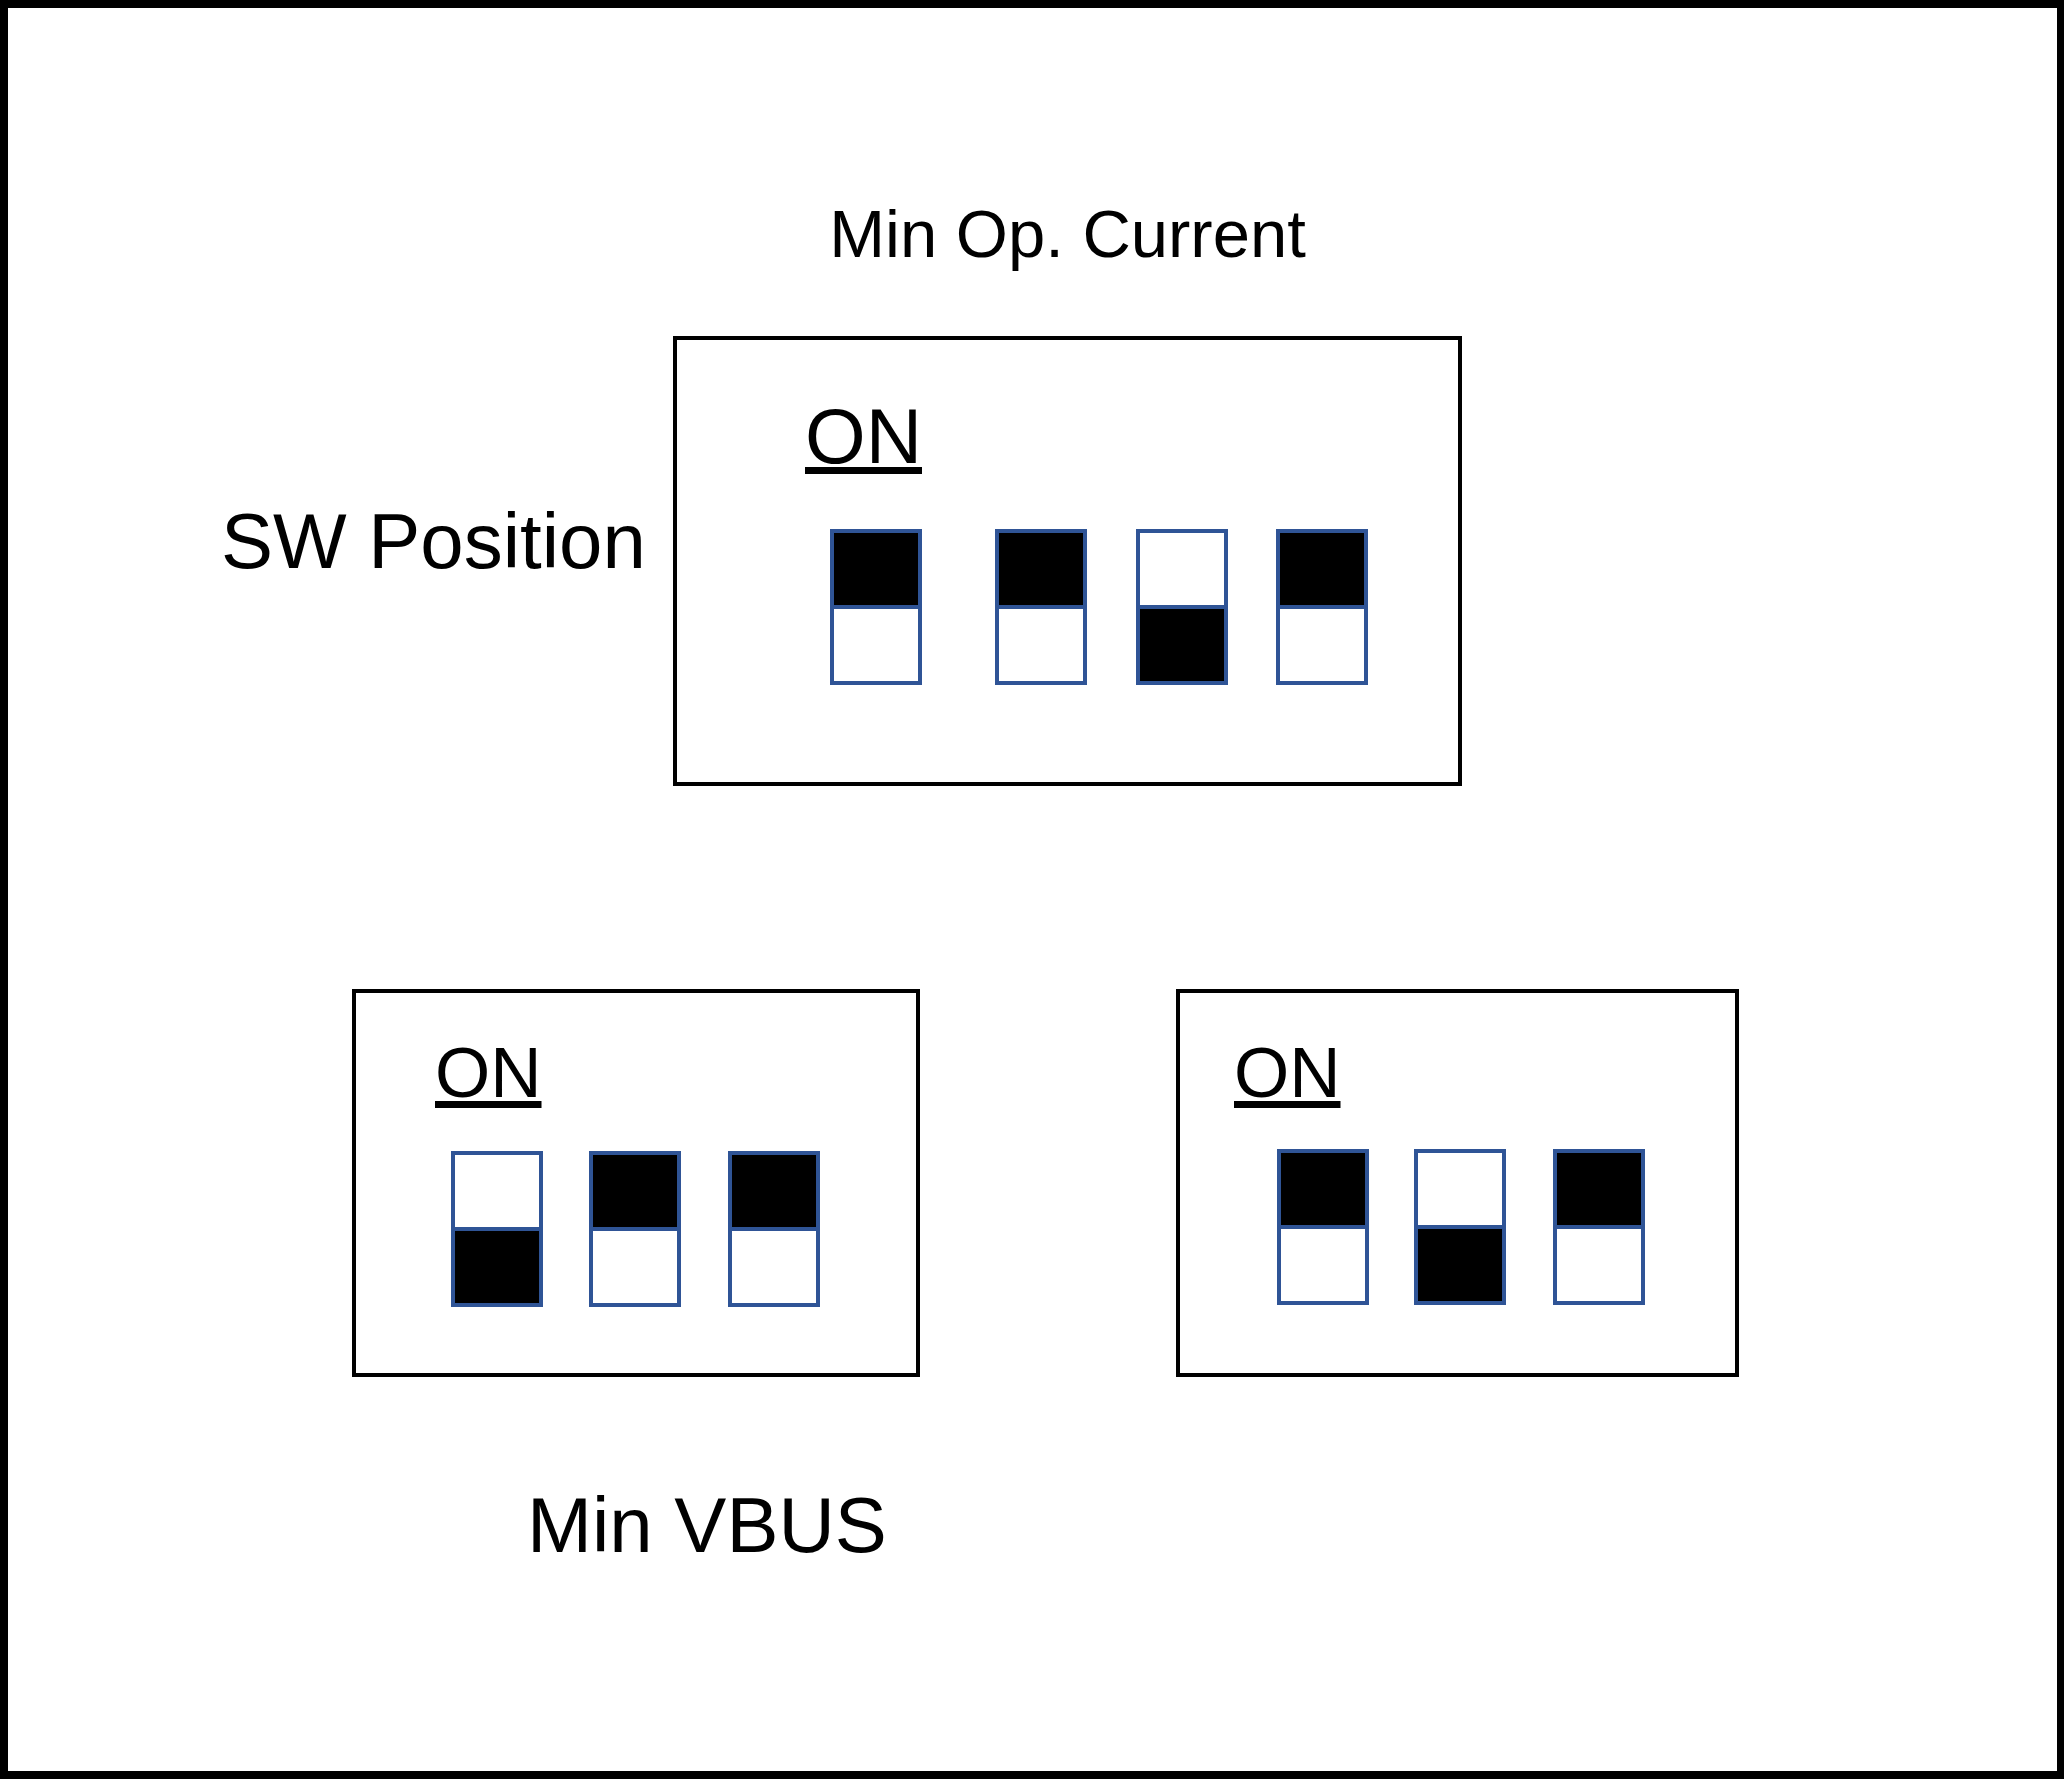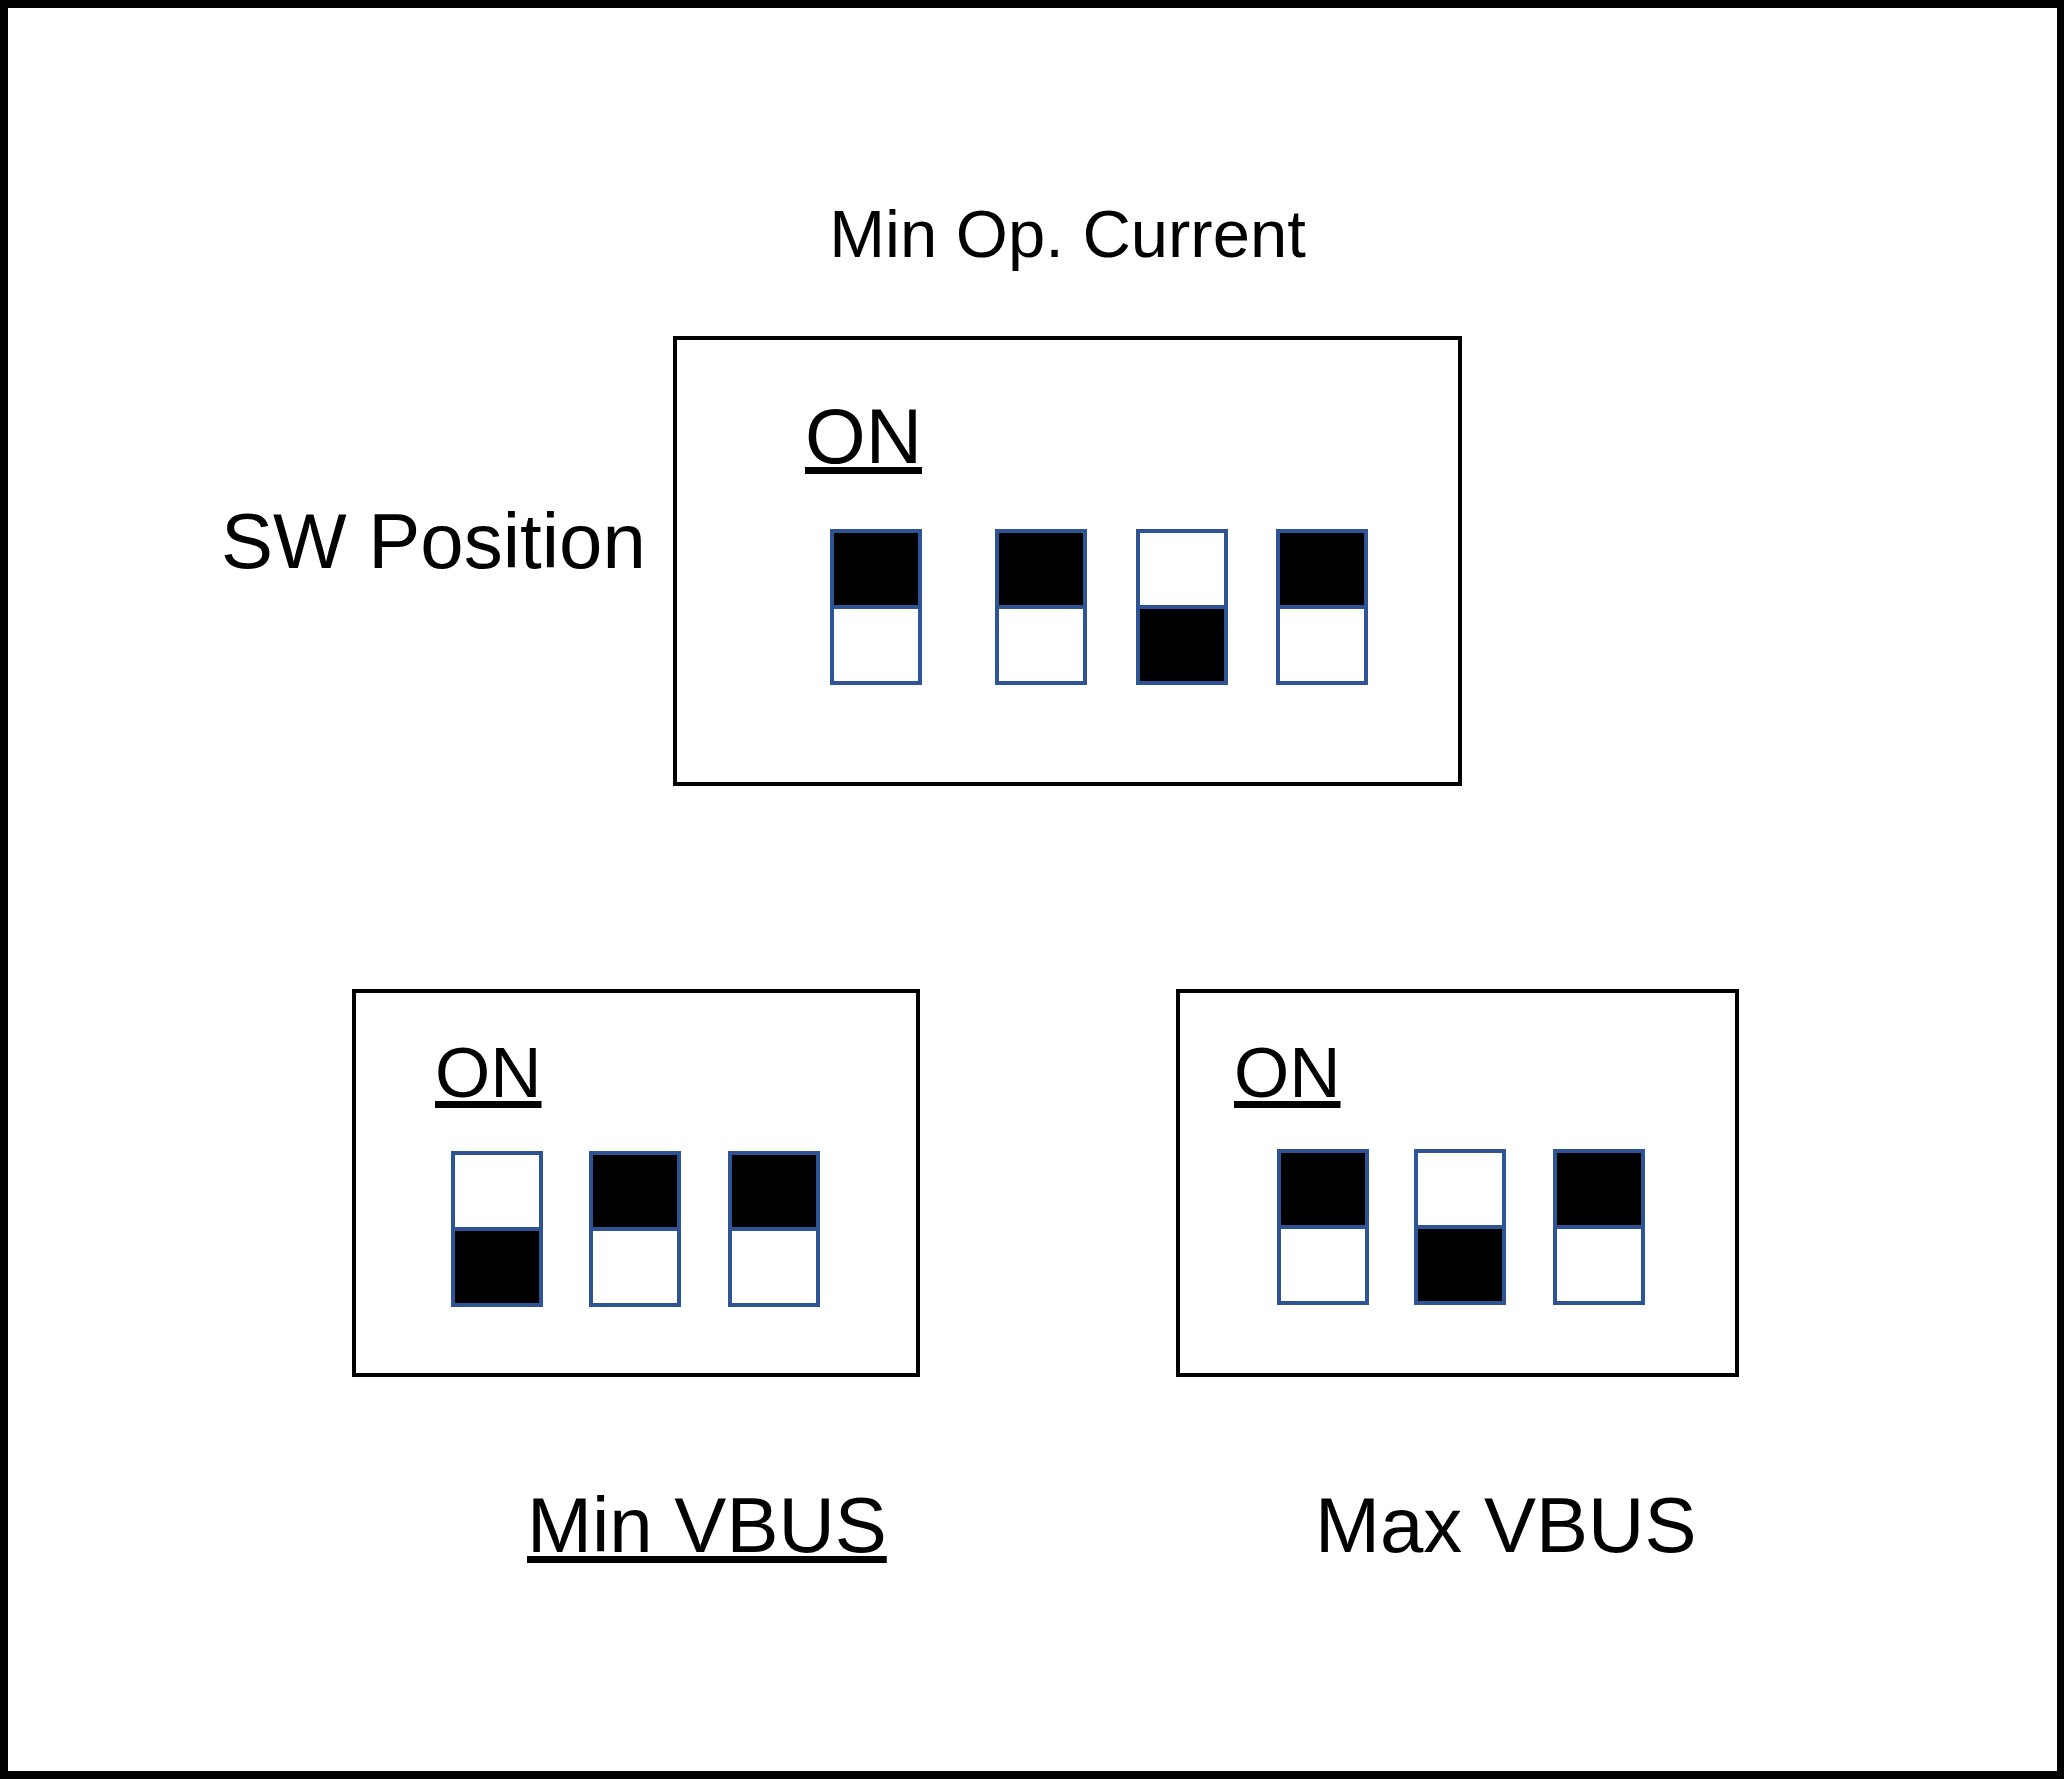--- a/index.html
+++ b/index.html
@@ -68,21 +68,21 @@
     display: flex;
     flex-direction: column;
   }
   .dip-cell { flex: 1 1 0; background: transparent; }
   .dip-cell.bottom { border-top: 4.7px solid var(--switch-border, #2F5496); }
   .dip-switch.on  .dip-cell.top    { background: var(--switch-on-fill, #000000); }
   .dip-switch.off .dip-cell.bottom { background: var(--switch-on-fill, #000000); }
   .bottom-label {
     font-size: 78px;
   }
-  .label-min-vbus { left: 527px;  top: 1486px; text-decoration: underline; }
+  .label-min-vbus { left: 527px;  top: 1486px; }
   .label-max-vbus { left: 1315px; top: 1486px; }
 </style>
 </head>
 <body>
 
 <div class="canvas">
 
   <div class="outer-frame"></div>
 
   <div class="text title">Min Op. Current</div>
@@ -139,16 +139,15 @@
       <div class="dip-cell bottom"></div>
     </div>
     <div class="dip-switch on" style="left:373px; top:156px;">
       <div class="dip-cell top"></div>
       <div class="dip-cell bottom"></div>
     </div>
   </div>
 
   <div class="text bottom-label label-min-vbus">Min VBUS</div>
 
-  <div class="text bottom-label label-max-vbus">Max VBUS</div>
 
 </div>
 
 
 </body></html>

